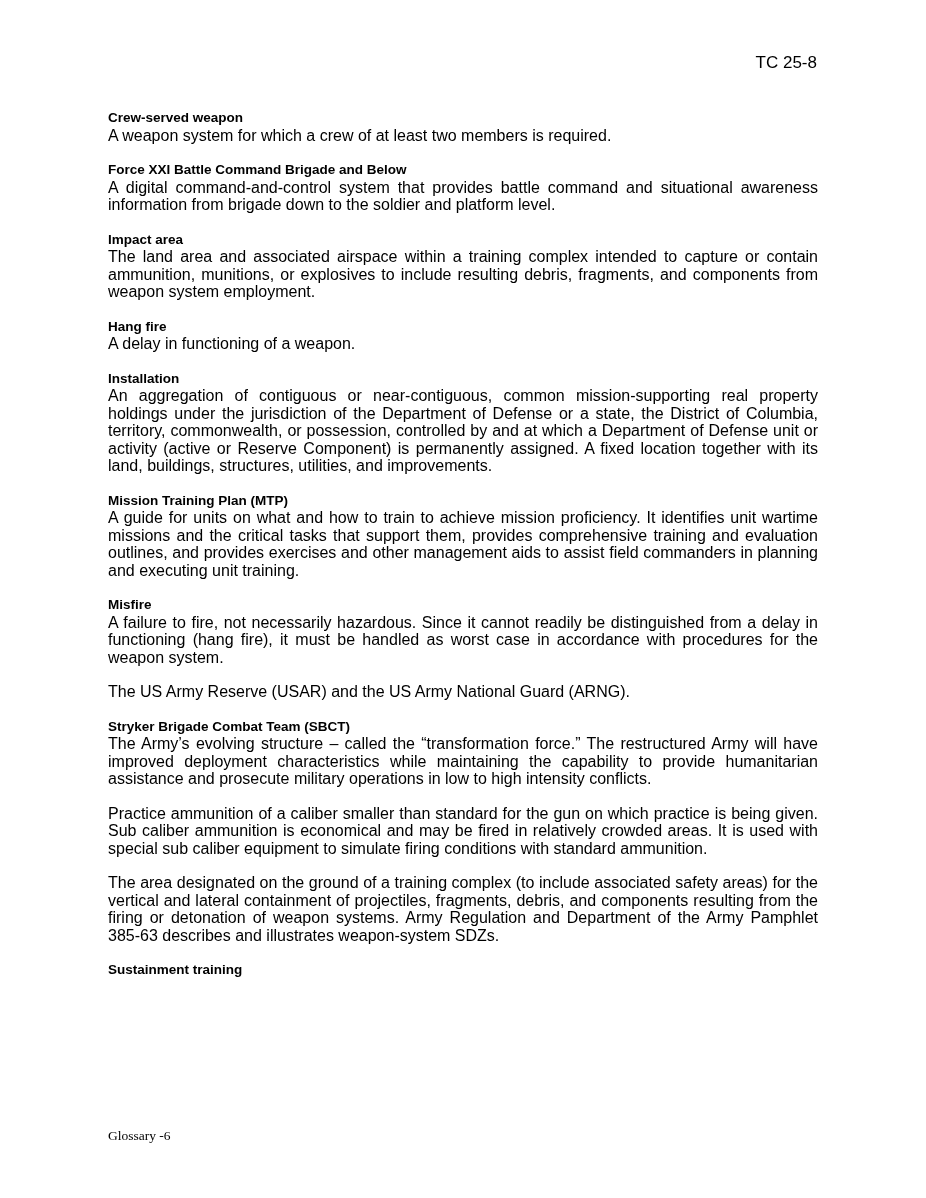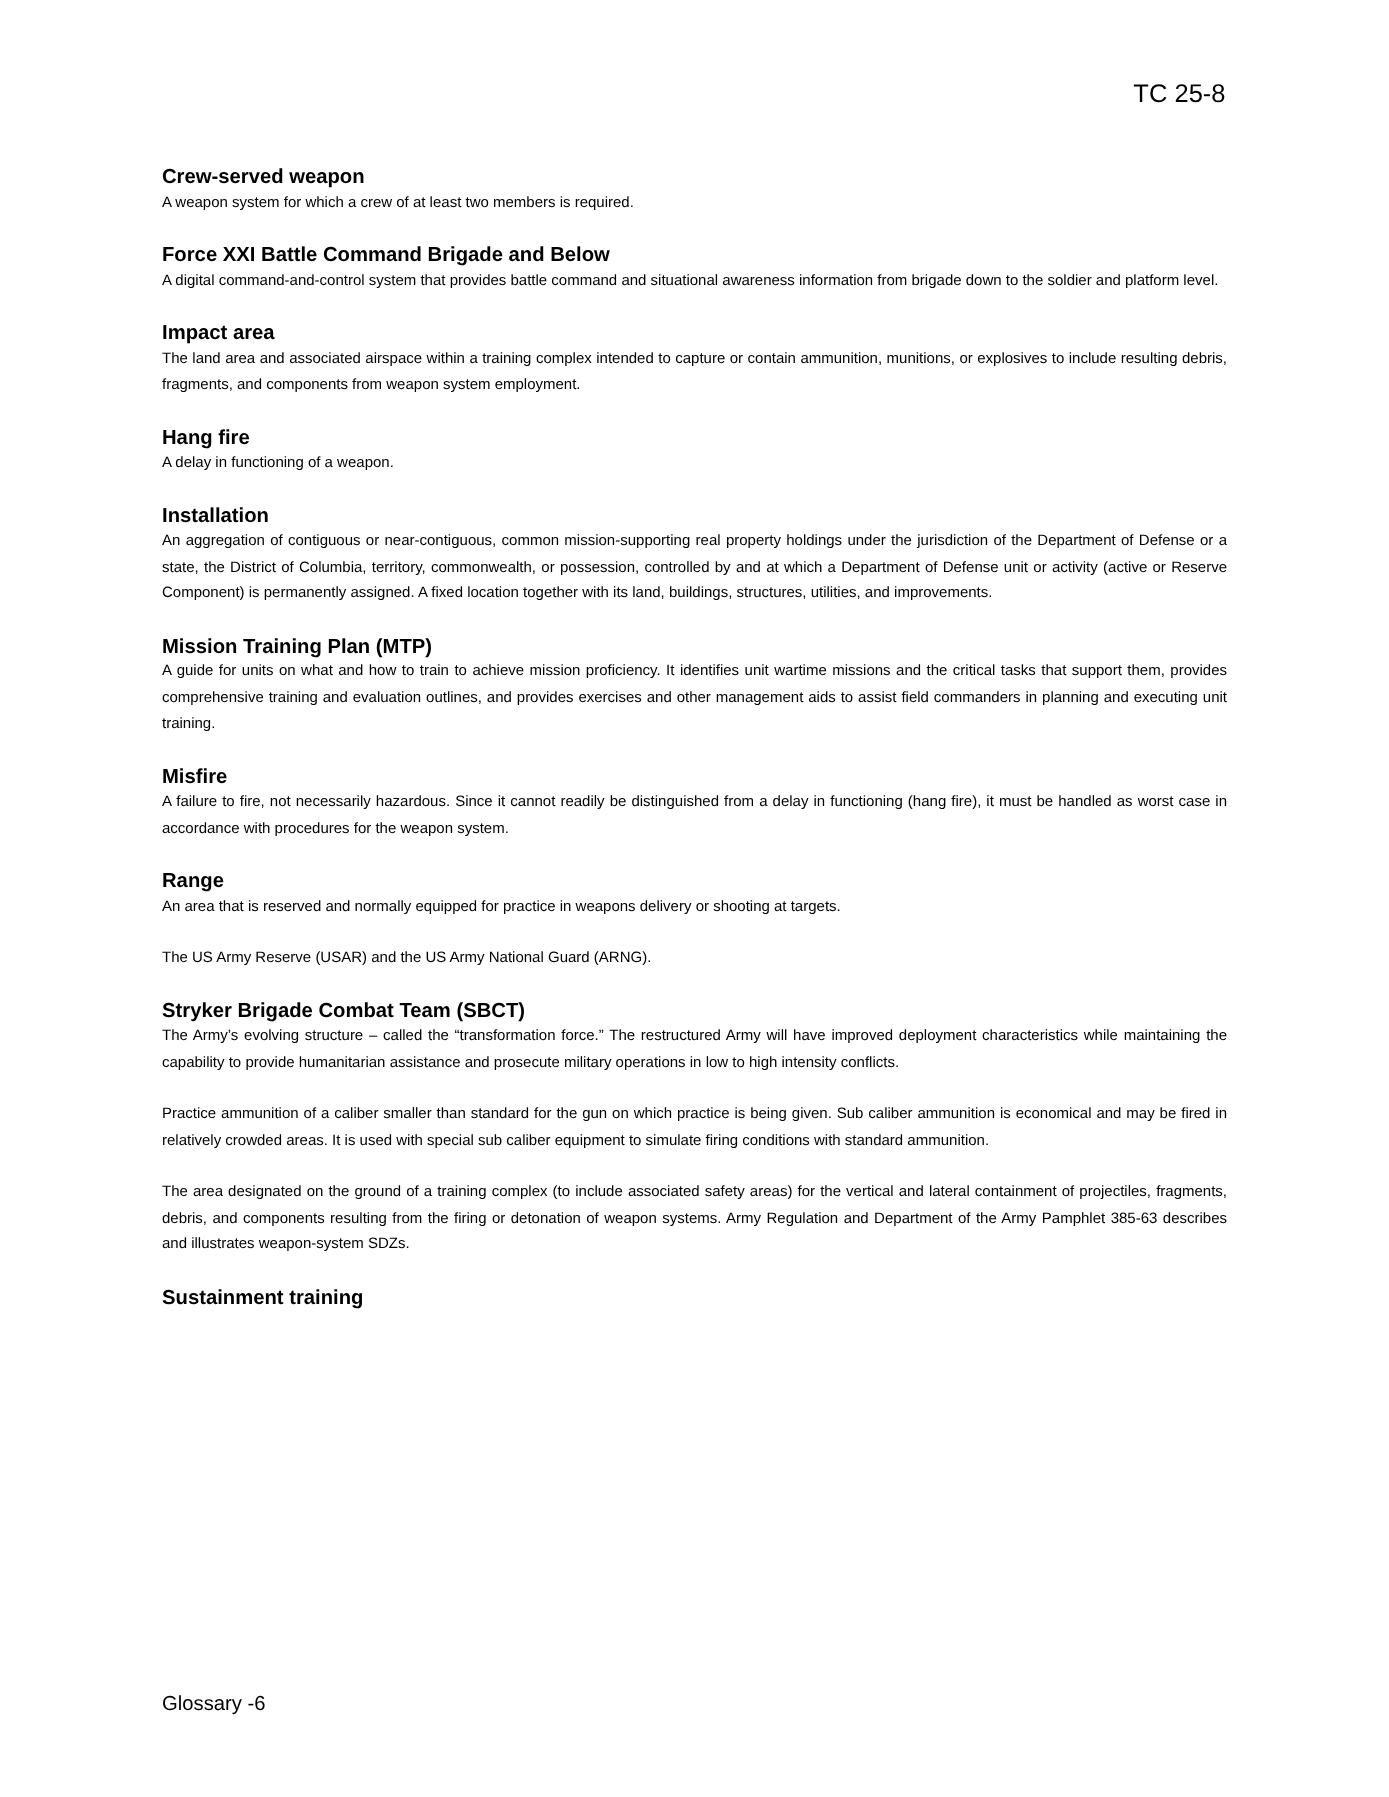--- a/index.html
+++ b/index.html
@@ -27,30 +27,31 @@
     }
     .entry {
       margin-bottom: 17px;
     }
     .term {
       font-weight: bold;
       font-size: 13.5px;
       line-height: 17.5px;
     }
     .definition {
-      font-size: 10px;
+      font-size: 16px;
       line-height: 17.5px;
       text-align: justify;
     }
     .page-footer {
       position: absolute;
       left: 108px;
       top: 1127px;
       font-size: 13.5px;
       line-height: 17px;
+      font-family: Liberation Serif, serif;
     }
   </style>
 </head>
 <body>
 
 <div class="page-header">TC 25-8</div>
 
 <div class="content">
 
   <div class="entry">
@@ -81,24 +82,20 @@
   <div class="entry">
     <div class="term">Mission Training Plan (MTP)</div>
     <div class="definition">A guide for units on what and how to train to achieve mission proficiency.  It identifies unit wartime missions and the critical tasks that support them, provides comprehensive training and evaluation outlines, and provides exercises and other management aids to assist field commanders in planning and executing unit training.</div>
   </div>
 
   <div class="entry">
     <div class="term">Misfire</div>
     <div class="definition">A failure to fire, not necessarily hazardous.  Since it cannot readily be distinguished from a delay in functioning (hang fire), it must be handled as worst case in accordance with procedures for the weapon system.</div>
   </div>
 
-  <div class="entry">
-    <div class="term">Range</div>
-    <div class="definition">An area that is reserved and normally equipped for practice in weapons delivery or shooting at targets.</div>
-  </div>
 
   <div class="entry">
     <div class="definition">The US Army Reserve (USAR) and the US Army National Guard (ARNG).</div>
   </div>
 
   <div class="entry">
     <div class="term">Stryker Brigade Combat Team (SBCT)</div>
     <div class="definition">The Army’s evolving structure – called the “transformation force.”  The restructured Army will have improved deployment characteristics while maintaining the capability to provide humanitarian assistance and prosecute military operations in low to high intensity conflicts.</div>
   </div>
 

